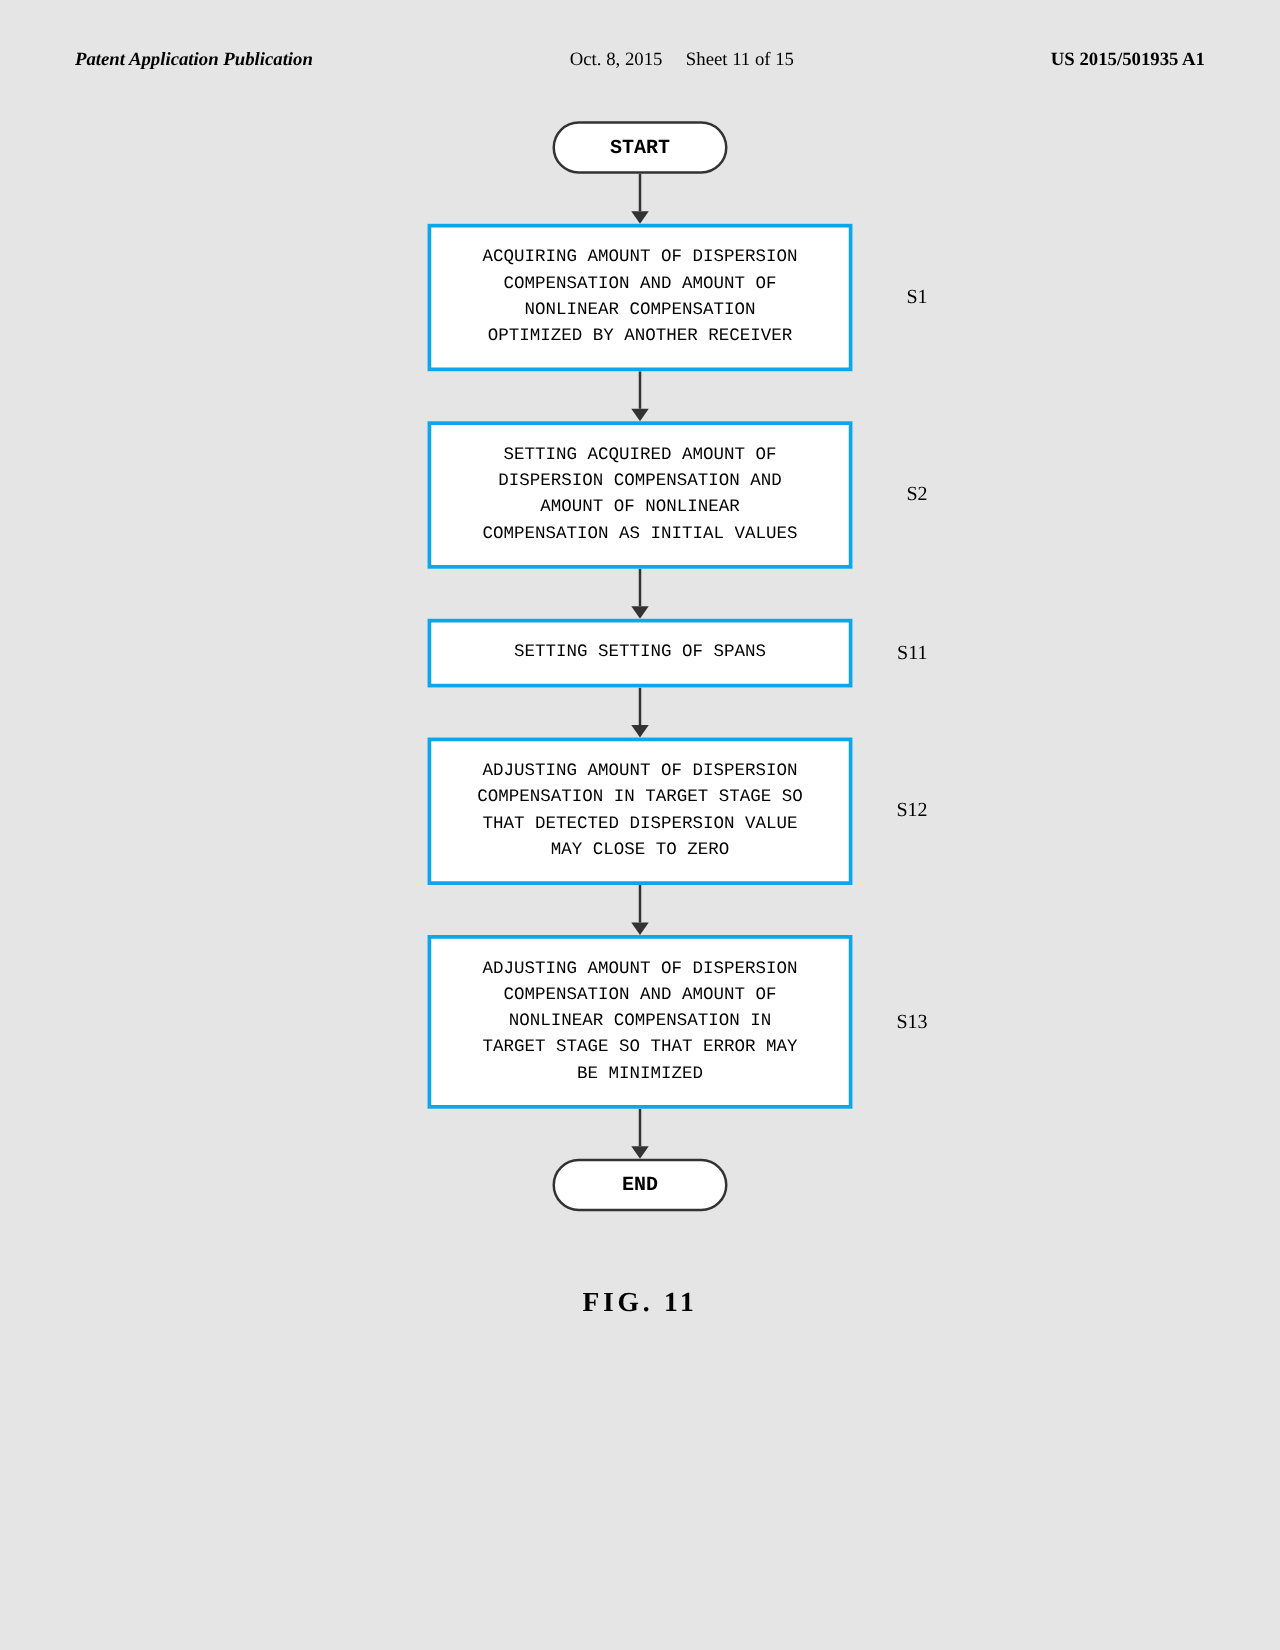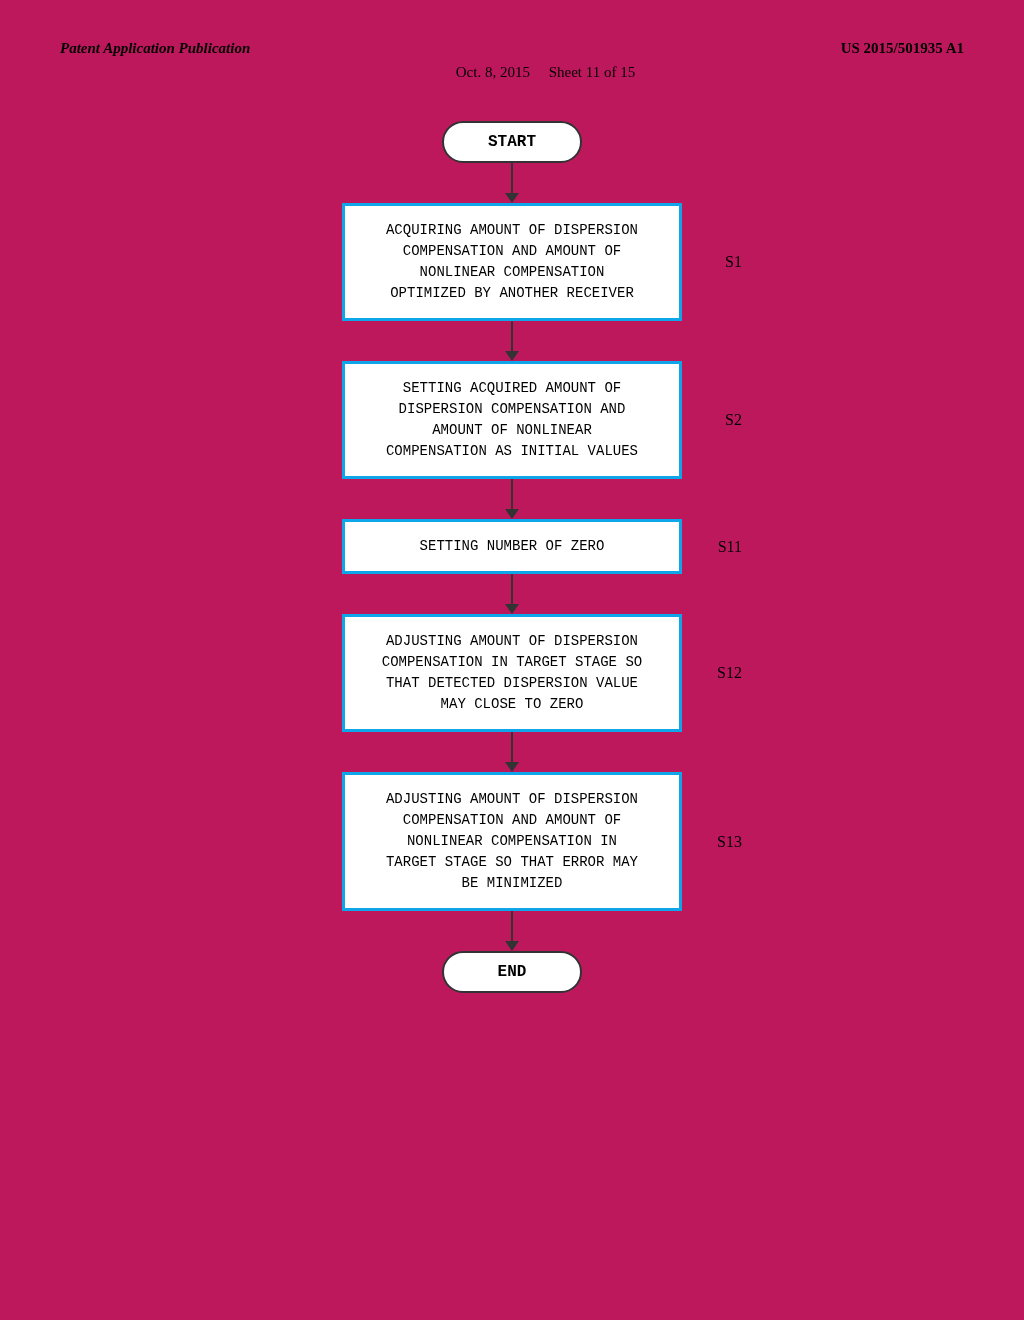--- a/index.html
+++ b/index.html
@@ -13,21 +13,21 @@
       font-family: 'Times New Roman', Times, serif;
       width: 1024px;
       min-height: 1320px;
       position: relative;
       overflow-x: hidden;
     }
 
     .page {
       width: 1024px;
       min-height: 1320px;
-      background: #be185d;
+      background: #e5e5e5;
       padding: 40px 60px;
       position: relative;
     }
 
     .header {
       display: flex;
       justify-content: space-between;
       align-items: flex-start;
       margin-bottom: 40px;
       border-bottom: none;
@@ -35,21 +35,20 @@
 
     .header-left {
       font-size: 15px;
       font-weight: bold;
       font-style: italic;
     }
 
     .header-center {
       font-size: 15px;
       text-align: center;
-      margin-top: 24px;
     }
 
     .header-right {
       font-size: 15px;
       font-weight: bold;
     }
 
     .flowchart-container {
       display: flex;
       flex-direction: column;
@@ -180,21 +179,21 @@
       <span class="step-label"> S2</span>
     </div>
 
     <div class="arrow-down">
       <div class="arrow-line"></div>
       <div class="arrow-head"></div>
     </div>
 
     <div class="step-row">
       <div class="process-box">
-        SETTING NUMBER OF ZERO
+        SETTING SETTING OF SPANS
       </div>
       <span class="step-label"> S11</span>
     </div>
 
     <div class="arrow-down">
       <div class="arrow-line"></div>
       <div class="arrow-head"></div>
     </div>
 
     <div class="step-row">
@@ -227,14 +226,15 @@
       <div class="arrow-line"></div>
       <div class="arrow-head"></div>
     </div>
 
     <div class="start-end-shape">
       <span>END</span>
     </div>
 
   </div>
 
+  <div class="figure-caption">FIG. 11</div>
 
 </div>
 
 </body></html>

